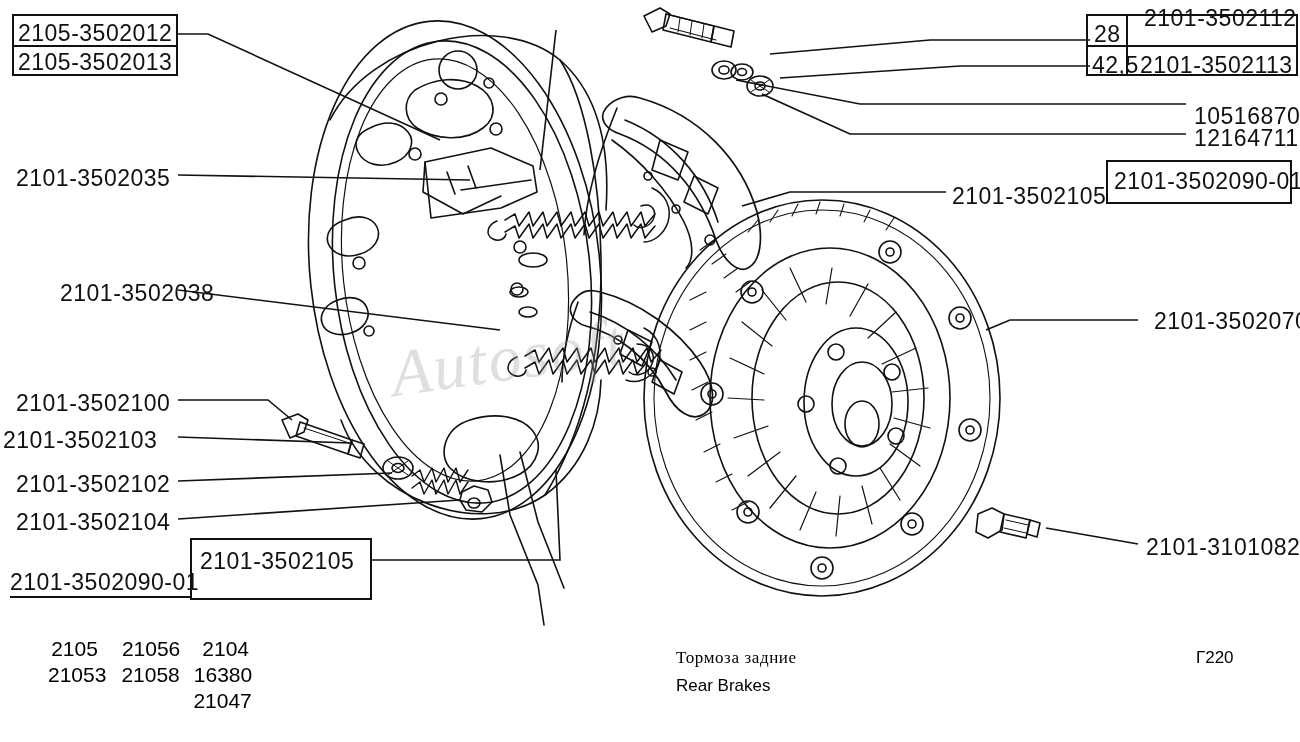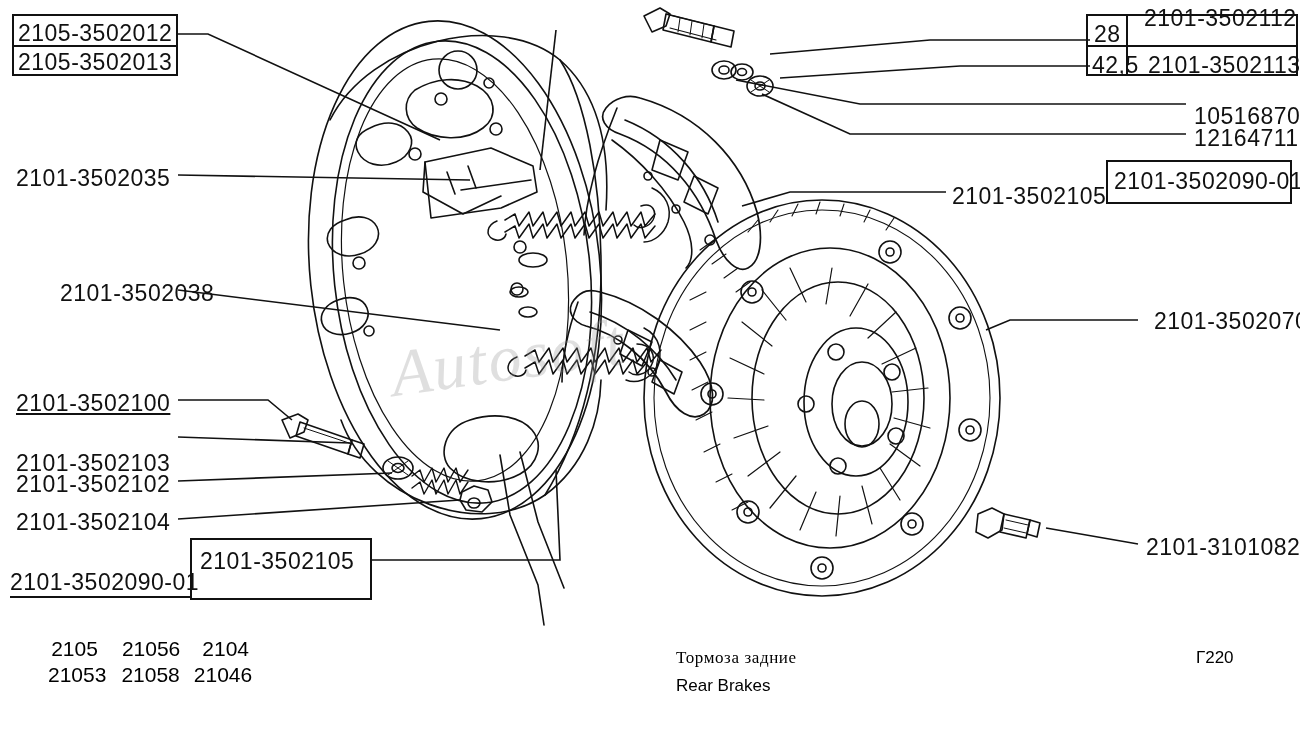--- a/index.html
+++ b/index.html
@@ -229,40 +229,41 @@
   <div class="vr" style="left:1126px;top:14px;height:62px;"></div>
 
   <div class="hr" style="left:12px;top:45px;width:166px;"></div>
 
   <div class="hr" style="left:10px;top:596px;width:180px;height:2px;"></div>
 
   <div class="lbl" style="left:18px;top:20px;">2105-3502012</div>
   <div class="lbl" style="left:18px;top:49px;">2105-3502013</div>
   <div class="lbl" style="left:16px;top:165px;">2101-3502035</div>
   <div class="lbl" style="left:24px;top:280px;margin-left:36px;">2101-3502038</div>
-  <div class="lbl" style="left:16px;top:390px;text-decoration:underline;">2101-3502100</div>
-  <div class="lbl" style="left:16px;top:427px;margin-top:23px;">2101-3502103</div>
+  <div class="lbl" style="left:16px;top:390px;">2101-3502100</div>
+  <div class="lbl" style="left:3px;top:427px;">2101-3502103</div>
   <div class="lbl" style="left:16px;top:471px;">2101-3502102</div>
   <div class="lbl" style="left:16px;top:509px;">2101-3502104</div>
   <div class="lbl" style="left:10px;top:569px;">2101-3502090-01</div>
   <div class="lbl" style="left:200px;top:548px;">2101-3502105</div>
 
   <div class="lbl" style="left:1094px;top:21px;">28</div>
   <div class="lbl" style="left:1144px;top:5px;">2101-3502112</div>
   <div class="lbl" style="left:1092px;top:52px;">42,5</div>
-  <div class="lbl" style="left:1140px;top:52px;margin-left:8px;">2101-3502113</div>
+  <div class="lbl" style="left:1140px;top:52px;">2101-3502113</div>
   <div class="lbl" style="left:1194px;top:95px;margin-top:8px;">10516870</div>
   <div class="lbl" style="left:1194px;top:125px;">12164711</div>
   <div class="lbl" style="left:952px;top:183px;">2101-3502105</div>
   <div class="lbl" style="left:1114px;top:168px;">2101-3502090-01</div>
   <div class="lbl" style="left:1146px;top:308px;margin-left:8px;">2101-3502070</div>
   <div class="lbl" style="left:1146px;top:534px;">2101-3101082</div>
 
   <div class="cap ru" style="left:676px;top:648px;font-family:Liberation Serif, serif;">Тормоза задние</div>
   <div class="cap" style="left:676px;top:676px;">Rear Brakes</div>
   <div class="cap" style="left:1196px;top:648px;">Г220</div>
 
   <div class="tbl" style="left:48px;top:636px;">
     <div><span>2105</span><span style="display:inline-block;width:24px"></span><span>21056</span><span style="display:inline-block;width:22px"></span><span>2104</span></div>
-    <div><span>21053</span><span style="display:inline-block;width:15px"></span><span>21058</span><span style="display:inline-block;width:14px"></span><span>21046</span></div>
+    <div><span>21053</span><span style="display:inline-block;width:15px"></span><span>21058</span><span style="display:inline-block;width:14px"></span><span>16380</span></div>
+    <div><span style="display:inline-block;width:145px"></span><span>21047</span></div>
   </div>
 
 </div>
 
 </body></html>

